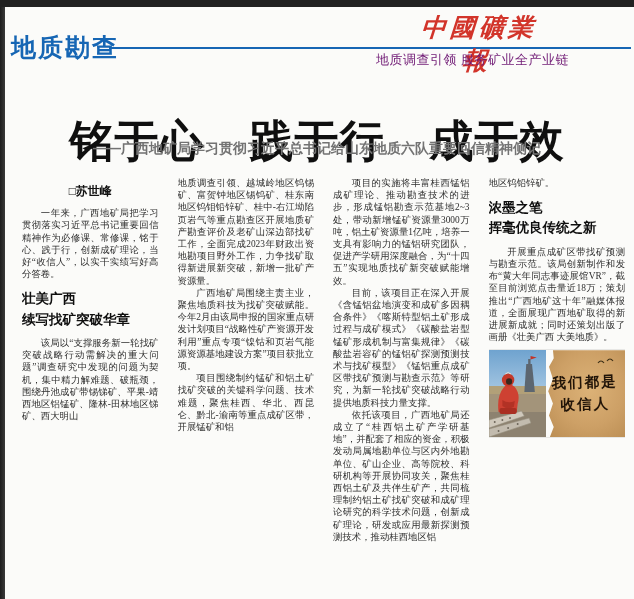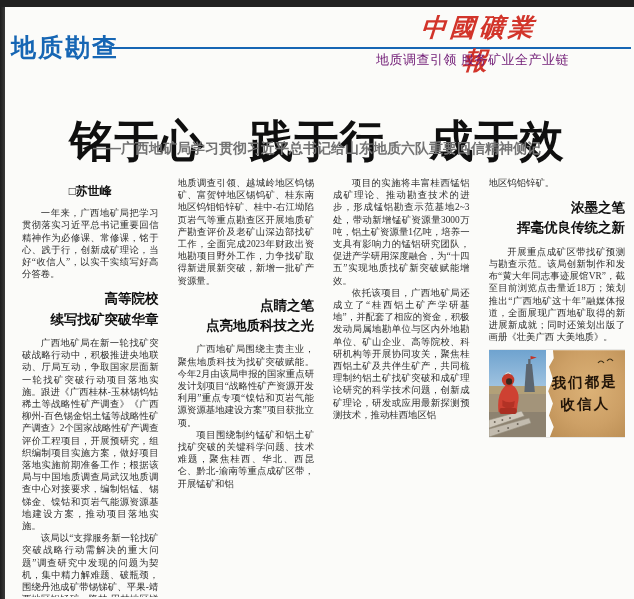--- a/index.html
+++ b/index.html
@@ -51,21 +51,21 @@
     display:flex;gap:19px;overflow:hidden;margin-left:12px;
   }
   .col{flex:1 1 0;font-size:9.4px;line-height:12.2px;text-align:justify;overflow:hidden;}
   .byline{
     text-align:center;font-weight:bold;font-size:12px;margin:8px 0 10px;
     color:#111;font-family:"Liberation Sans",sans-serif;
   }
   .para{margin:0;text-indent:2em;}
   .para.cont{text-indent:0;}
   .col-heading{
-    margin:9px 0 7px;text-align:right;font-weight:bold;font-size:13.5px;
+    margin:9px 0 7px;text-align:left;font-weight:bold;font-size:13.5px;
     line-height:1.5;color:#0f0f0f;white-space:pre-line;
     font-family:"Liberation Sans","DejaVu Sans",sans-serif;
   }
 
   
   .photo{
     margin-top:7px;width:100%;height:87px;display:flex;
     box-shadow:0 0 0 1px rgba(0,0,0,0.08);
   }
   .photo-field{width:42%;height:100%;display:block;}
@@ -97,36 +97,34 @@
 </div>
 
 <div class="headline">铭于心　践于行　成于效</div>
 <div class="subtitle">——广西地矿局学习贯彻习近平总书记给山东地质六队重要回信精神侧记</div>
 
 <div class="columns">
 
   <div class="col">
     <div class="byline">□苏世峰</div>
     <p class="para">一年来，广西地矿局把学习贯彻落实习近平总书记重要回信精神作为必修课、常修课，铭于心、践于行，创新成矿理论，当好“收信人”，以实干实绩写好高分答卷。</p>
-    <h3 class="col-heading">高等院校
+    <h3 class="col-heading">壮美广西
 续写找矿突破华章</h3>
-    <p class="para">广西地矿局在新一轮找矿突破战略行动中，积极推进央地联动、厅局互动，争取国家层面新一轮找矿突破行动项目落地实施。跟进《广西桂林-玉林锡钨钴稀土等战略性矿产调查》《广西柳州-百色锡金铝土锰等战略性矿产调查》2个国家战略性矿产调查评价工程项目，开展预研究，组织编制项目实施方案，做好项目落地实施前期准备工作；根据该局与中国地质调查局武汉地质调查中心对接要求，编制铝锰、锡锑金、镍钴和页岩气能源资源基地建设方案，推动项目落地实施。</p>
     <p class="para">该局以“支撑服务新一轮找矿突破战略行动需解决的重大问题”调查研究中发现的问题为契机，集中精力解难题、破瓶颈，围绕丹池成矿带锡锑矿、平果-靖西地区铝锰矿、隆林-田林地区锑矿、西大明山</p>
   </div>
 
   <div class="col">
     <p class="para cont">地质调查引领、越城岭地区钨锡矿、富贺钟地区锡钨矿、桂东南地区钨钼铅锌矿、桂中-右江坳陷页岩气等重点勘查区开展地质矿产勘查评价及老矿山深边部找矿工作，全面完成2023年财政出资地勘项目野外工作，力争找矿取得新进展新突破，新增一批矿产资源量。</p>
-    <h3 class="col-heading">点睛之笔
-点亮地质科技之光</h3>
     <p class="para">广西地矿局围绕主责主业，聚焦地质科技为找矿突破赋能。今年2月由该局申报的国家重点研发计划项目“战略性矿产资源开发利用”重点专项“镍钴和页岩气能源资源基地建设方案”项目获批立项。</p>
     <p class="para">项目围绕制约锰矿和铝土矿找矿突破的关键科学问题、技术难题，聚焦桂西、华北、西昆仑、黔北-渝南等重点成矿区带，开展锰矿和铝</p>
   </div>
 
   <div class="col">
     <p class="para">项目的实施将丰富桂西锰铝成矿理论、推动勘查技术的进步，形成锰铝勘查示范基地2~3处，带动新增锰矿资源量3000万吨，铝土矿资源量1亿吨，培养一支具有影响力的锰铝研究团队，促进产学研用深度融合，为“十四五”实现地质找矿新突破赋能增效。</p>
+    <p class="para">目前，该项目正在深入开展《含锰铝盆地演变和成矿多因耦合条件》《喀斯特型铝土矿形成过程与成矿模式》《碳酸盐岩型锰矿形成机制与富集规律》《碳酸盐岩容矿的锰铝矿探测预测技术与找矿模型》《锰铝重点成矿区带找矿预测与勘查示范》等研究，为新一轮找矿突破战略行动提供地质科技力量支撑。</p>
     <p class="para">依托该项目，广西地矿局还成立了“桂西铝土矿产学研基地”，并配套了相应的资金，积极发动局属地勘单位与区内外地勘单位、矿山企业、高等院校、科研机构等开展协同攻关，聚焦桂西铝土矿及共伴生矿产，共同梳理制约铝土矿找矿突破和成矿理论研究的科学技术问题，创新成矿理论，研发或应用最新探测预测技术，推动桂西地区铝</p>
   </div>
 
   <div class="col">
     <p class="para cont">地区钨铅锌矿。</p>
     <h3 class="col-heading">浓墨之笔
 挥毫优良传统之新</h3>
     <p class="para">开展重点成矿区带找矿预测与勘查示范。该局创新制作和发布“黄大年同志事迹展馆VR”，截至目前浏览点击量近18万；策划推出“广西地矿这十年”融媒体报道，全面展现广西地矿取得的新进展新成就；同时还策划出版了画册《壮美广西 大美地质》。</p>
 
     <div class="photo">

